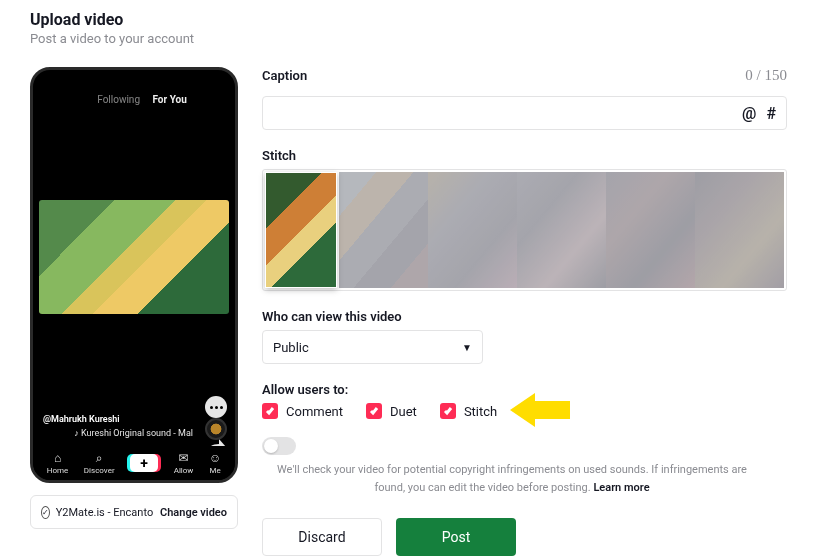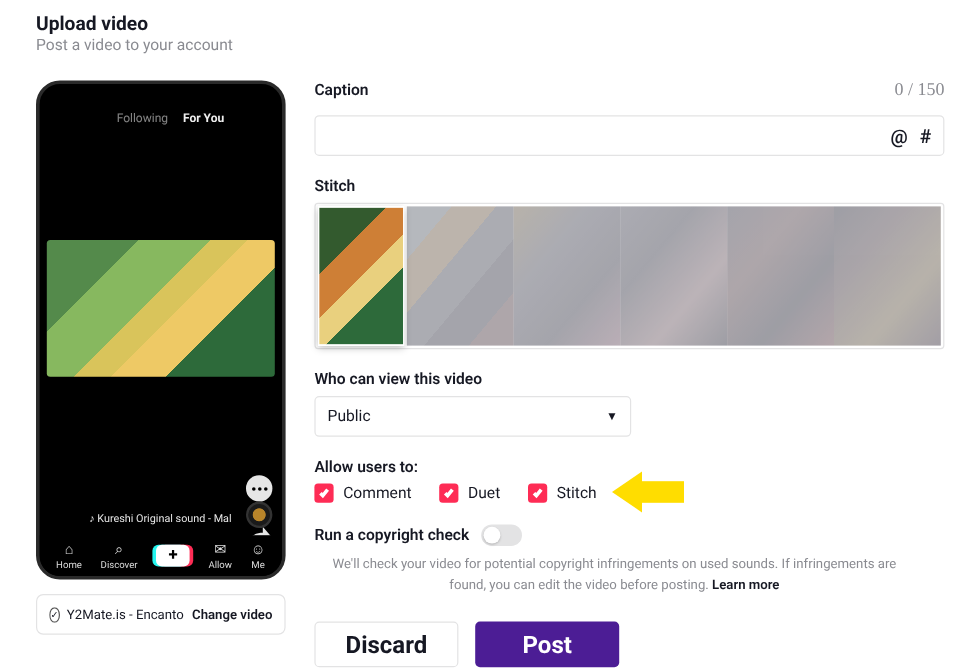--- a/index.html
+++ b/index.html
@@ -55,44 +55,44 @@
 
   .cover-strip { border: 1px solid #e3e3e4; border-radius: 3px; height: 122px; padding: 2px; display: flex; gap: 2px; position: relative; margin-bottom: 18px; }
   .cover-selected { width: 72px; height: 100%; border: 1px solid #fff; box-shadow: 0 2px 6px rgba(0,0,0,0.25); background: linear-gradient(135deg,#335a2e 0 30%,#ce7f36 30% 50%,#e9d07e 50% 65%,#2d6a3a 65% 100%); position: relative; z-index: 2; }
   .cover-filmstrip { flex: 1; height: 100%; display: flex; }
   .cover-frame { flex: 1; background: linear-gradient(130deg,#5e6a7b 0 20%,#7d5d3e 20% 40%,#4a4b65 40% 60%,#3a3a55 60% 80%,#5a3c4c 80% 100%); filter: brightness(0.95) saturate(0.6); opacity: 0.45; }
   .cover-frame:nth-child(2){ background: linear-gradient(130deg,#6e5a3b,#4a4b65,#3a3a55,#7b4d6c); }
   .cover-frame:nth-child(3){ background: linear-gradient(130deg,#4a4b65,#3a3a55,#7b5a6c,#2a2a45); }
   .cover-frame:nth-child(4){ background: linear-gradient(130deg,#3a3a55,#5a3c4c,#2a2a45,#6e3a4a); }
   .cover-frame:nth-child(5){ background: linear-gradient(130deg,#2a2a45,#4e3a4a,#6e5a3b,#3a2a45); }
 
-  .select-wrap { border: 1px solid #e3e3e4; border-radius: 4px; width: 264px; height: 34px; display: flex; align-items: center; justify-content: space-between; padding: 0 10px; font-size: 13px; margin-bottom: 18px; }
+  .select-wrap { border: 1px solid #e3e3e4; border-radius: 4px; width: 221px; height: 34px; display: flex; align-items: center; justify-content: space-between; padding: 0 10px; font-size: 13px; margin-bottom: 18px; }
   .caret-down { font-size: 10px; }
 
   .allow-row { display: flex; gap: 23px; align-items: center; font-size: 13px; margin-bottom: 18px; position: relative; }
   .chk { display: inline-flex; align-items: center; gap: 8px; }
   .chk-box { width: 16px; height: 16px; border-radius: 3px; background: #fe2c55; display: inline-flex; justify-content: center; align-items: center; }
   .chk-box svg { stroke: #fff; stroke-width: 3; fill: none; }
 
   .big-arrow { position: absolute; left: 248px; top: -10px; width: 60px; height: 34px; }
   .big-arrow-shape { width: 100%; height: 100%; position: relative; }
   .big-arrow-body { position: absolute; right: 0; top: 8px; width: 35px; height: 18px; background: #ffdd00; }
   .big-arrow-tip { position: absolute; left: 0; top: 0; width: 0; height: 0; border-right: 25px solid #ffdd00; border-top: 17px solid transparent; border-bottom: 17px solid transparent; }
 
   .copy-row { display: flex; align-items: center; gap: 10px; font-size: 13px; font-weight: 600; margin-bottom: 6px; }
   .toggle { width: 34px; height: 18px; border-radius: 9px; background: #e3e3e4; position: relative; }
   .toggle::after { content: ""; position: absolute; left: 2px; top: 2px; width: 14px; height: 14px; border-radius: 50%; background: #fff; box-shadow: 0 1px 2px rgba(0,0,0,0.2); }
 
   .copy-desc { font-size: 11px; color: #8a8b91; line-height: 1.6; max-width: 500px; margin-bottom: 22px; text-align: center; }
   .learn-more { color: #161823; font-weight: 600; }
 
   .btn-row { display: flex; gap: 14px; }
-  .btn { width: 120px; height: 38px; border-radius: 4px; display: inline-flex; justify-content: center; align-items: center; font-size: 20px; font-weight: 700; cursor: pointer; text-align: center; }
+  .btn { width: 120px; height: 38px; border-radius: 4px; display: inline-flex; justify-content: center; align-items: center; font-size: 14px; font-weight: 400; cursor: pointer; text-align: center; }
   .btn-outline { border: 1px solid #e3e3e4; background: #fff; color: #161823; }
-  .btn-primary { background: #4c1d95; color: #fff; border: none; }
+  .btn-primary { background: #15803d; color: #fff; border: none; }
 </style>
 </head>
 <body>
 
 <h1 class="page-title">Upload video</h1>
 <p class="page-subtitle">Post a video to your account</p>
 
 <div class="columns">
 
   <div class="left-col">
@@ -110,20 +110,21 @@
               <span></span>
             </div>
         </div>
         <div class="side-icon">
           <svg width="22" height="18" viewBox="0 0 22 18">
               <path d="M1 17c0-8 7-11 13-11V1l7 8-7 8v-5C8 12 3 13 1 17z" fill="#fff"></path>
             </svg>
         </div>
       </div>
       <div class="phone-caption-area">
+        <div class="phone-handle">@Mahrukh Kureshi</div>
         <div class="phone-sound">Kureshi Original sound - Mal</div>
       </div>
       <div class="disc-icon"></div>
       <div class="phone-bottom-nav">
         <div class="nav-item">
             <span class="nav-glyph">⌂</span>
             <span>Home</span>
           </div>
         <div class="nav-item">
             <span class="nav-glyph">⌕</span>
@@ -209,21 +210,20 @@
 
       <div class="big-arrow">
         <div class="big-arrow-shape">
           <div class="big-arrow-tip"></div>
           <div class="big-arrow-body"></div>
         </div>
       </div>
     </div>
 
     <div class="copy-row">
-      <span>Run a copyright check</span>
       <span class="toggle"></span>
     </div>
     <p class="copy-desc">
       <span>We'll check your video for potential copyright infringements on used sounds. If infringements are found, you can edit the video before posting.</span>
       <span class="learn-more">Learn more</span>
     </p>
 
     <div class="btn-row">
       <div class="btn btn-outline">Discard</div>
       <div class="btn btn-primary">Post</div>

